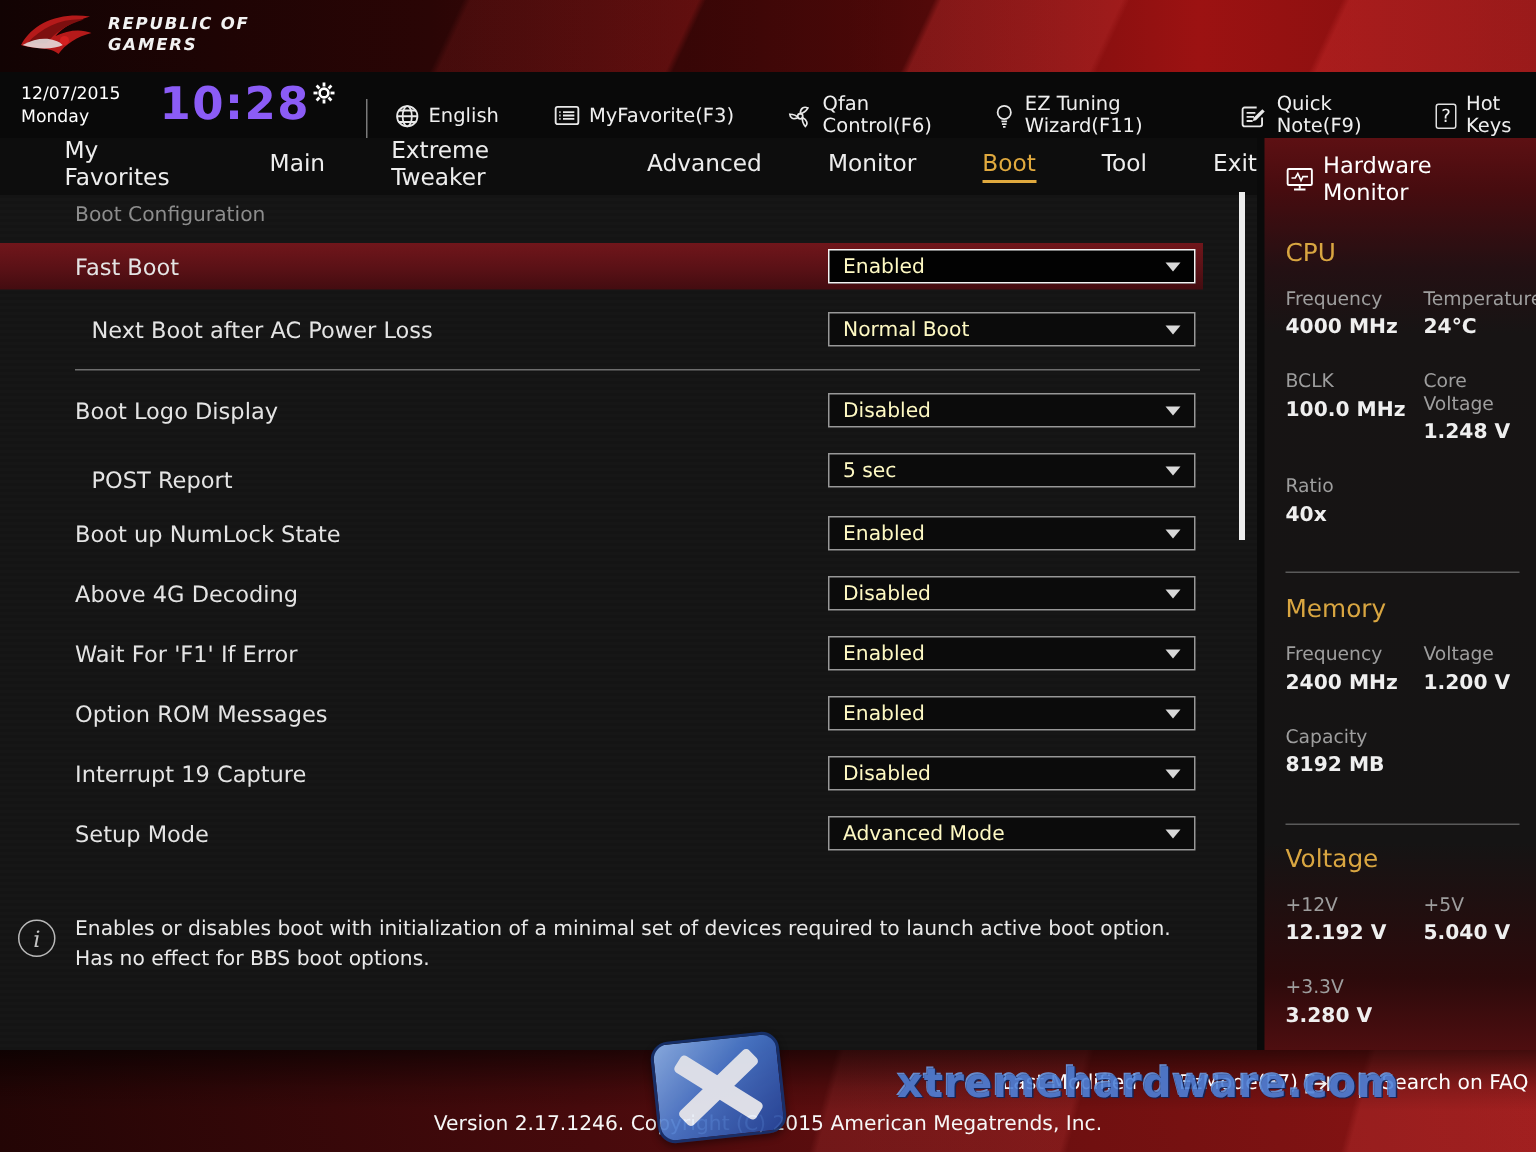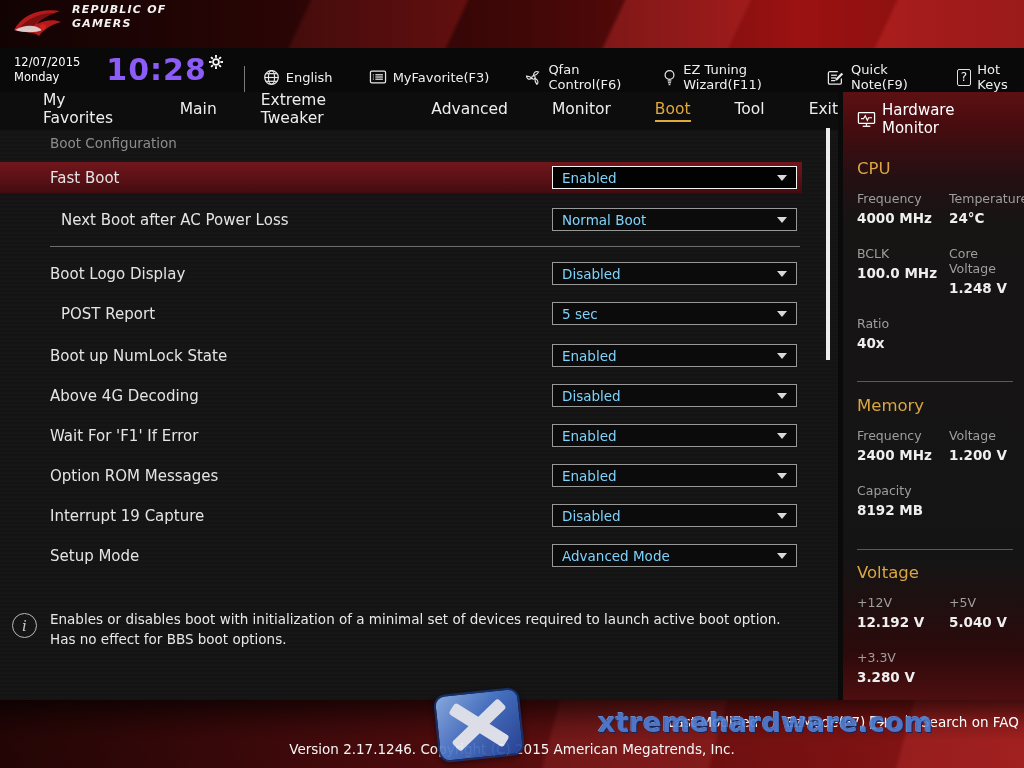--- a/index.html
+++ b/index.html
@@ -8,21 +8,21 @@
     background:#0a0a0a;font-family:"DejaVu Sans",sans-serif;
     -webkit-font-smoothing:antialiased;
   }
   
   .top-band{
     position:absolute;left:0;top:0;width:1024px;height:48px;
     background:
       linear-gradient(295deg, rgba(255,70,70,.22) 0 14%, rgba(0,0,0,0) 14.5% 28%, rgba(255,90,90,.15) 28.5% 40%, rgba(0,0,0,.25) 40.5% 55%, rgba(255,60,60,.12) 55.5% 70%, rgba(0,0,0,0) 70.5%),
       linear-gradient(to right,#120303 0%,#2a0505 28%,#5e0a0a 55%,#9c1212 78%,#7e0e0e 100%);
   }
-  .brand{position:absolute;left:12px;top:3px;display:flex;gap:8px;}
+  .brand{position:absolute;left:12px;top:3px;display:flex;align-items:center;gap:8px;}
   .brand-text{color:#f2f2f2;font-size:11px;font-weight:bold;font-style:italic;letter-spacing:1.2px;line-height:1.3;}
   .app-title{position:absolute;left:180px;top:0;height:48px;display:flex;align-items:center;
     color:#fafafa;font-size:19px;letter-spacing:.3px;}
   
   .info-bar{position:absolute;left:0;top:48px;width:1020px;height:44px;background:#090909;display:flex;align-items:flex-end;}
   .datetime{display:flex;align-items:flex-start;margin-left:14px;}
   .date-stack{color:#fff;font-size:11.5px;line-height:1.3;margin-top:7px;}
   .time{color:#8b5cf6;font-size:30px;font-weight:bold;letter-spacing:1px;margin-left:26px;line-height:44px;}
   .gear{margin-top:6px;margin-left:1px;}
   .vsep{width:1px;height:26px;background:#7a7a7a;margin:0 18px 0 20px;}
@@ -38,21 +38,21 @@
     background:repeating-linear-gradient(0deg,#141414 0 2px,#161616 2px 4px);}
   .section-label{position:absolute;left:50px;top:135px;font-size:13.5px;color:#8d8d8d;}
   .settings{position:absolute;left:0;top:0;width:838px;height:700px;}
   .setting-row{position:absolute;left:0;width:802px;height:31px;display:flex;align-items:center;}
   .setting-row.selected{background:linear-gradient(180deg,#71161b 0%,#5a1116 55%,#430c10 100%);}
   .row-label{margin-left:50px;font-size:15px;color:#e4e4e4;}
   .setting-row.indent .row-label{margin-left:61px;}
   .dropdown{position:absolute;left:552px;top:4px;width:245px;height:23px;border:1px solid #989898;
     background:#0b0b0b;display:flex;align-items:center;padding:0 9px;box-sizing:border-box;}
   .setting-row.selected .dropdown{border-color:#f4f4f4;background:#020202;}
-  .dd-value{flex:1;font-size:13.5px;color:#7dd3fc;}
+  .dd-value{flex:1;font-size:13.5px;color:#fef9c3;}
   .dd-arrow{width:0;height:0;border-left:5px solid transparent;border-right:5px solid transparent;border-top:6px solid #d9d9d9;}
   .row-sep{position:absolute;left:50px;top:246px;width:750px;border-top:1px solid #6e6e6e;}
   .scroll-thumb{position:absolute;left:826px;top:128px;width:4px;height:232px;background:#ededed;}
   
   .help{position:absolute;left:0;top:604px;width:838px;}
   .info-circle{position:absolute;left:12px;top:9px;width:23px;height:23px;border:1.5px solid #b9b9b9;border-radius:50%;
     color:#c5c5c5;font-family:"DejaVu Serif",serif;font-style:italic;font-size:15px;display:flex;align-items:center;justify-content:center;}
   .help-text{margin-left:50px;padding-top:5px;width:756px;font-size:13.5px;line-height:1.5;color:#e8e8e8;}
   
   .sidebar{position:absolute;left:843px;top:92px;width:181px;height:608px;box-sizing:border-box;
@@ -250,21 +250,21 @@
     </div>
 
     <div class="setting-row" style="top: 258px;">
       <span class="row-label">Boot Logo Display</span>
       <div class="dropdown">
         <span class="dd-value">Disabled</span>
         <span class="dd-arrow"></span>
       </div>
     </div>
 
-    <div class="setting-row indent" style="top: 298px;">
+    <div class="setting-row indent" style="top: 298px; align-items: flex-end;">
       <span class="row-label">POST Report</span>
       <div class="dropdown">
         <span class="dd-value">5 sec</span>
         <span class="dd-arrow"></span>
       </div>
     </div>
 
     <div class="setting-row" style="top: 340px;">
       <span class="row-label">Boot up NumLock State</span>
       <div class="dropdown">

